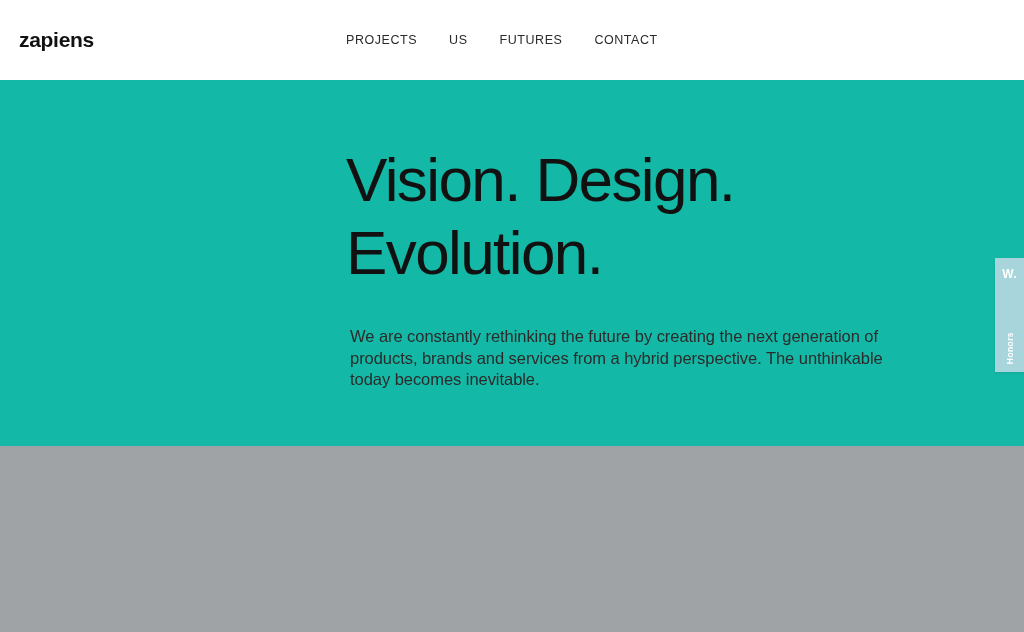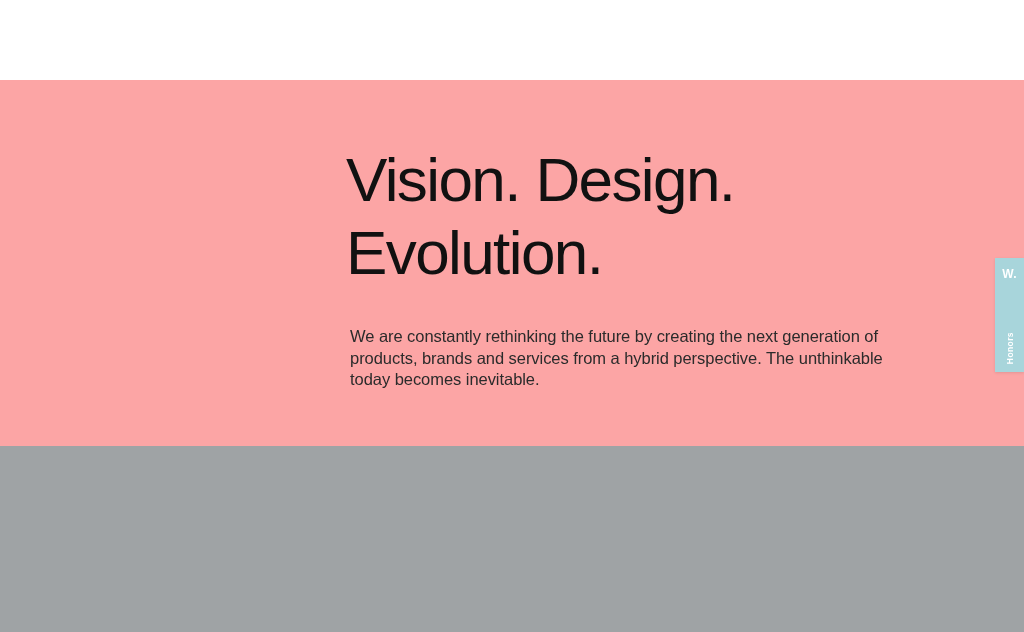--- a/index.html
+++ b/index.html
@@ -61,21 +61,21 @@
     margin-right: 32px;
   }
   .nav-link:last-child { margin-right: 0; }
 
   
   .hero {
     position: absolute;
     top: 80px; left: 0;
     width: 1024px;
     height: 366px;
-    background: #fca5a5;
+    background: #14b8a6;
   }
   .hero-inner {
     position: absolute;
     left: 346px;
     top: 63px;
     width: 600px;
   }
   .headline {
     font-size: 62px;
     font-weight: 400;
@@ -141,20 +141,30 @@
     overflow: hidden;
     background: #9fa3a5;
   }
   .photo svg { display: block; }
 </style>
 </head>
 <body>
 
 <div class="page">
 
+  <div class="header">
+    <div class="logo">zapiens</div>
+
+    <nav class="nav">
+      <a class="nav-link" href="#">PROJECTS</a>
+      <a class="nav-link" href="#">US</a>
+      <a class="nav-link" href="#">FUTURES</a>
+      <a class="nav-link" href="#">CONTACT</a>
+    </nav>
+  </div>
 
   <section class="hero">
     <div class="hero-inner">
       <h1 class="headline">Vision. Design.
 Evolution.</h1>
       <p class="subcopy">We are constantly rethinking the future by creating the next generation of products, brands and services from a hybrid perspective. The unthinkable today becomes inevitable.</p>
     </div>
   </section>
 
   <div class="side-tab">

